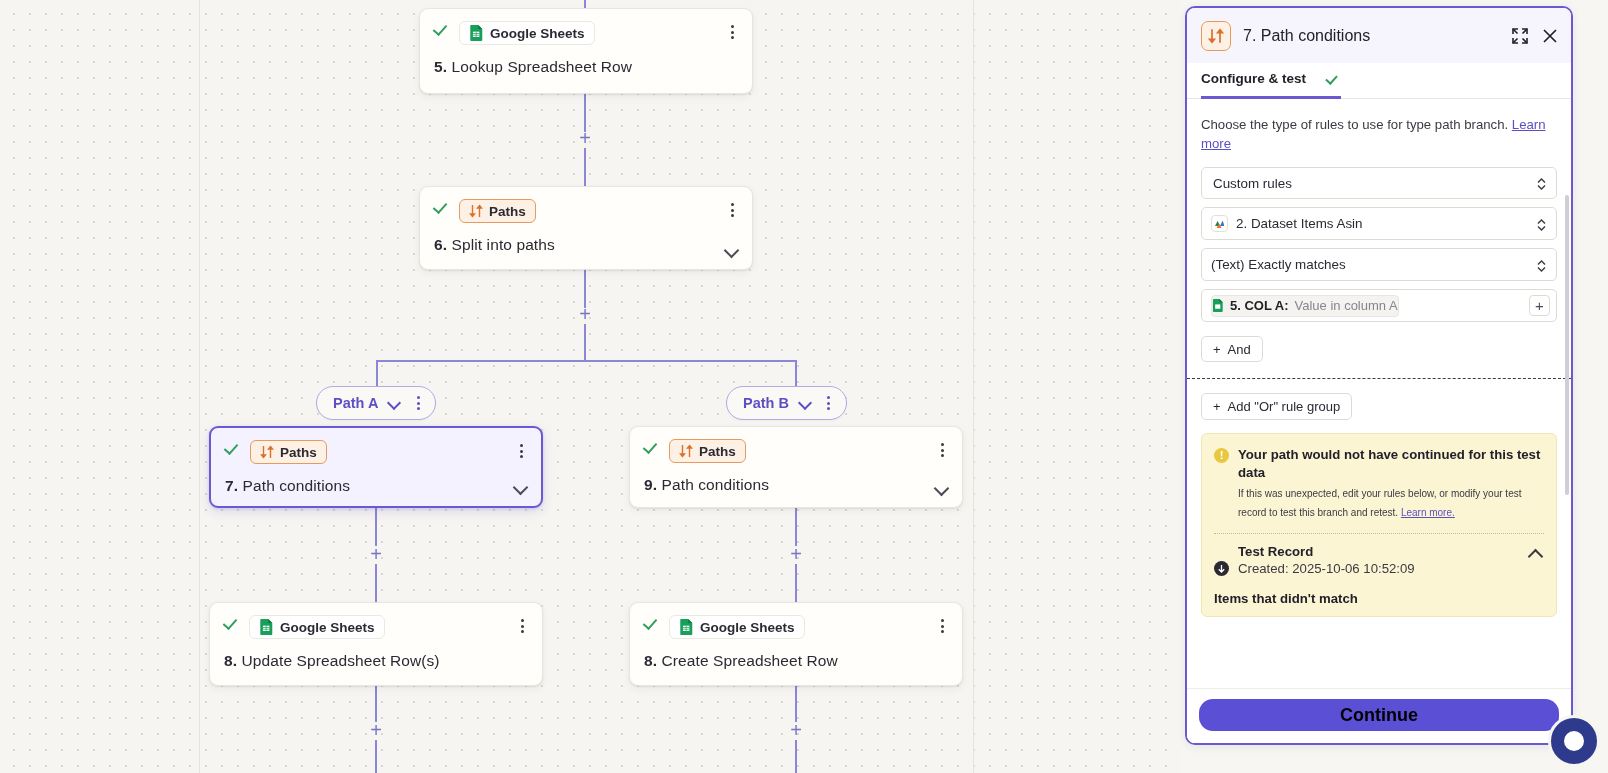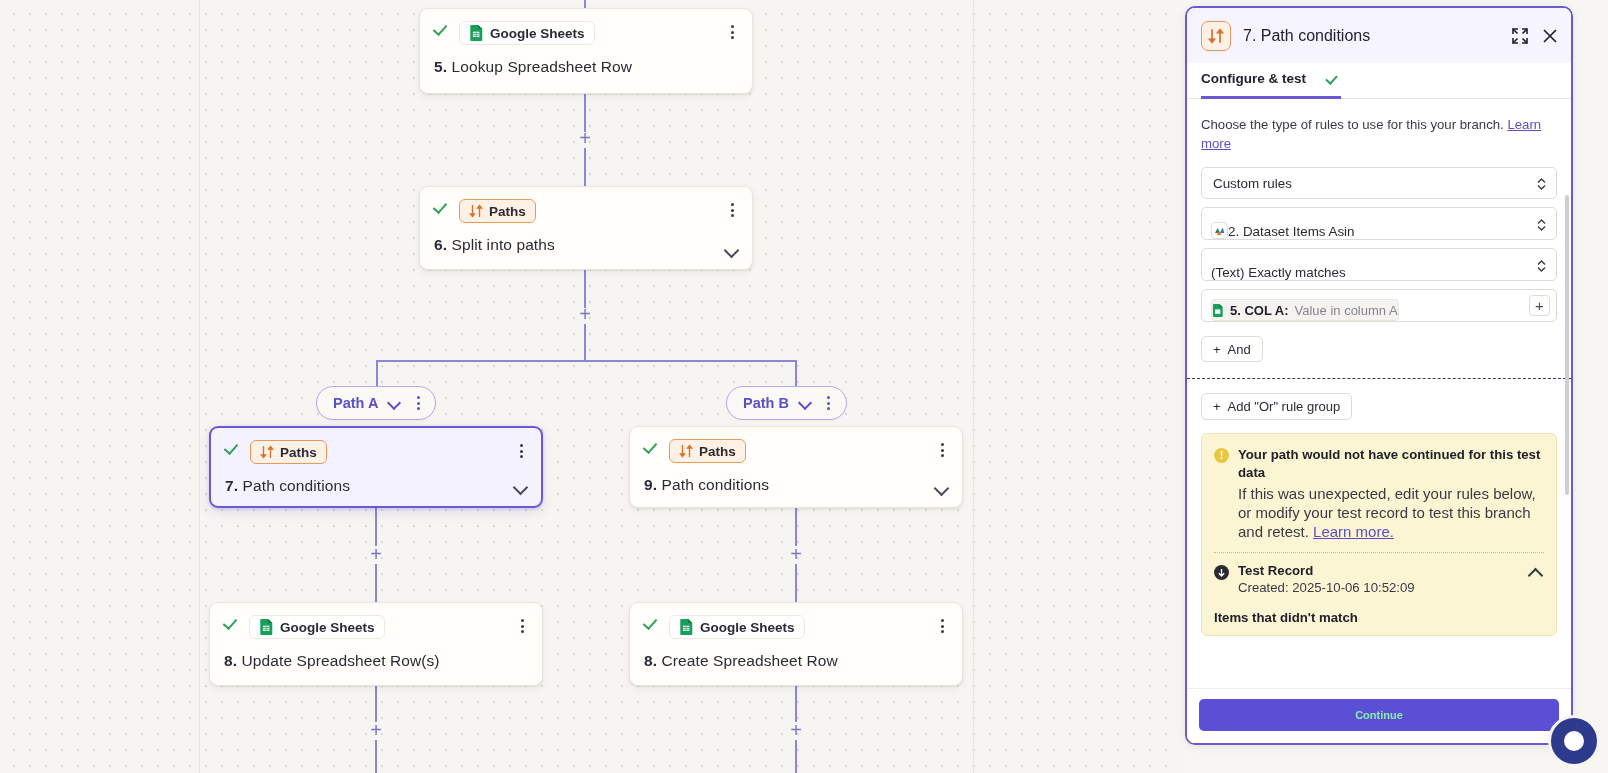--- a/index.html
+++ b/index.html
@@ -152,21 +152,21 @@
   .row-label .t { font-size: 13.4px; font-weight: 700; color: #22212a; }
   .btn-sm {
     display: inline-flex; align-items: center; gap: 7px; height: 26px;
     border: 1px solid #dedbd4; border-radius: 5px; background: #fff;
     padding: 0 10px; font-size: 13px; color: #2b2a33; cursor: pointer;
   }
 
   .field {
     position: relative; height: 33px; margin-top: 8px;
     border: 1px solid #dedbd4; border-radius: 5px; background: #fff;
-    display: flex; align-items: flex-end; padding: 0 30px 0 9px; gap: 0;
+    display: flex; align-items: center; padding: 0 30px 0 9px; gap: 8px;
     font-size: 13.4px; color: #2b2a33;
   }
   .field .updown { position: absolute; right: 9px; top: 9px; width: 11px; height: 16px; }
   .tok {
     display: inline-flex; align-items: center; gap: 6px; height: 22px;
     background: #f4f3ef; border: 1px solid #e8e6e0; border-radius: 4px; padding: 0 0;
     font-size: 13px;
   }
   .tok b { font-weight: 700; color: #22212a; }
   .tok span.ph { color: #87858f; }
@@ -190,44 +190,44 @@
   .alert {
     margin-top: 13px; background: #fcf5d4; border: 1px solid #f0e6b4;
     border-radius: 6px; padding: 12px 12px 10px 12px;
   }
   .alert-row { display: flex; gap: 9px; }
   .bang {
     width: 15px; height: 15px; border-radius: 50%; background: #e8c840; flex: none;
     margin-top: 2px; color: #fff; font-size: 11px; font-weight: 700; line-height: 15px; text-align: center;
   }
   .alert-hd { font-size: 13.2px; font-weight: 700; color: #22212a; line-height: 18px; }
-  .alert-bd { font-size: 15px; color: #3b3a42; line-height: 19px; margin-top: 2px; }
+  .alert-bd { font-size: 10px; color: #3b3a42; line-height: 19px; margin-top: 2px; }
   .dotted { border-top: 1px dotted #cbbf80; margin: 11px 0 0 0; }
-  .trow { display: flex; align-items: flex-start; gap: 9px; margin-top: 10px; position: relative; }
+  .trow { display: flex; align-items: flex-end; gap: 9px; margin-top: 10px; position: relative; }
   .tdot {
     width: 15px; height: 15px; border-radius: 50%; background: #2b2a33; flex: none; margin-top: 2px;
     display: flex; align-items: center; justify-content: center;
   }
   .t-title { font-size: 13.2px; font-weight: 700; color: #22212a; }
   .t-sub { font-size: 13.2px; color: #3b3a42; margin-top: 2px; }
   .upcaret { position: absolute; right: 2px; top: 4px; width: 13px; height: 9px; cursor: pointer; }
   .upcaret::before {
     content: ""; position: absolute; left: 1px; top: 3px;
     width: 9px; height: 9px; border: solid #3b3a42; border-width: 2px 0 0 2px;
     transform: rotate(45deg);
   }
   .t-foot { font-size: 13.2px; font-weight: 700; color: #22212a; margin-top: 15px; }
 
   .panel-foot {
     position: absolute; left: 0; bottom: 0; width: 100%; padding: 10px 12px 12px 12px;
     background: #fff; border-top: 1px solid #eeece8;
   }
   .continue {
-    width: 100%; height: 32px; border: none; border-radius: 5px;
-    background: #5b4fd6; color: #86efac; font-size: 11px; font-weight: 700;
+    width: 100%; height: 32px; border: none; border-radius: 14px;
+    background: #5b4fd6; color: #000000; font-size: 18px; font-weight: 700;
     font-family: "Liberation Sans", sans-serif; cursor: pointer;
   }
   .pscroll {
     position: absolute; right: 2px; top: 96px; width: 4px; height: 300px;
     background: #cfcdd6; border-radius: 2px;
   }
   .helper {
     position: absolute; right: 8px; bottom: 6px; width: 52px; height: 52px;
     border-radius: 50%; background: #2e3a8c; border: 3px solid #f6f5f1;
     display: flex; align-items: center; justify-content: center;
@@ -453,21 +453,21 @@
     <div class="tabs">
       <div class="tab">
         <span>Configure &amp; test</span>
         <span class="tcheck"></span>
       </div>
     </div>
 
     <div class="panel-body">
 
       <div class="hint">
-        <span>Choose the type of rules to use for this your branch. </span><span class="lnk">Learn more</span>
+        <span>Choose the type of rules to use for type path branch. </span><span class="lnk">Learn more</span>
       </div>
 
       <div class="select">
         <span>Custom rules</span>
         <svg class="updown" viewBox="0 0 11 16">
           <path d="M2 6.5L5.5 3 9 6.5M2 9.5l3.5 3.5L9 9.5" stroke="#3b3a42" stroke-width="1.4" fill="none"></path>
         </svg>
       </div>
 
 

